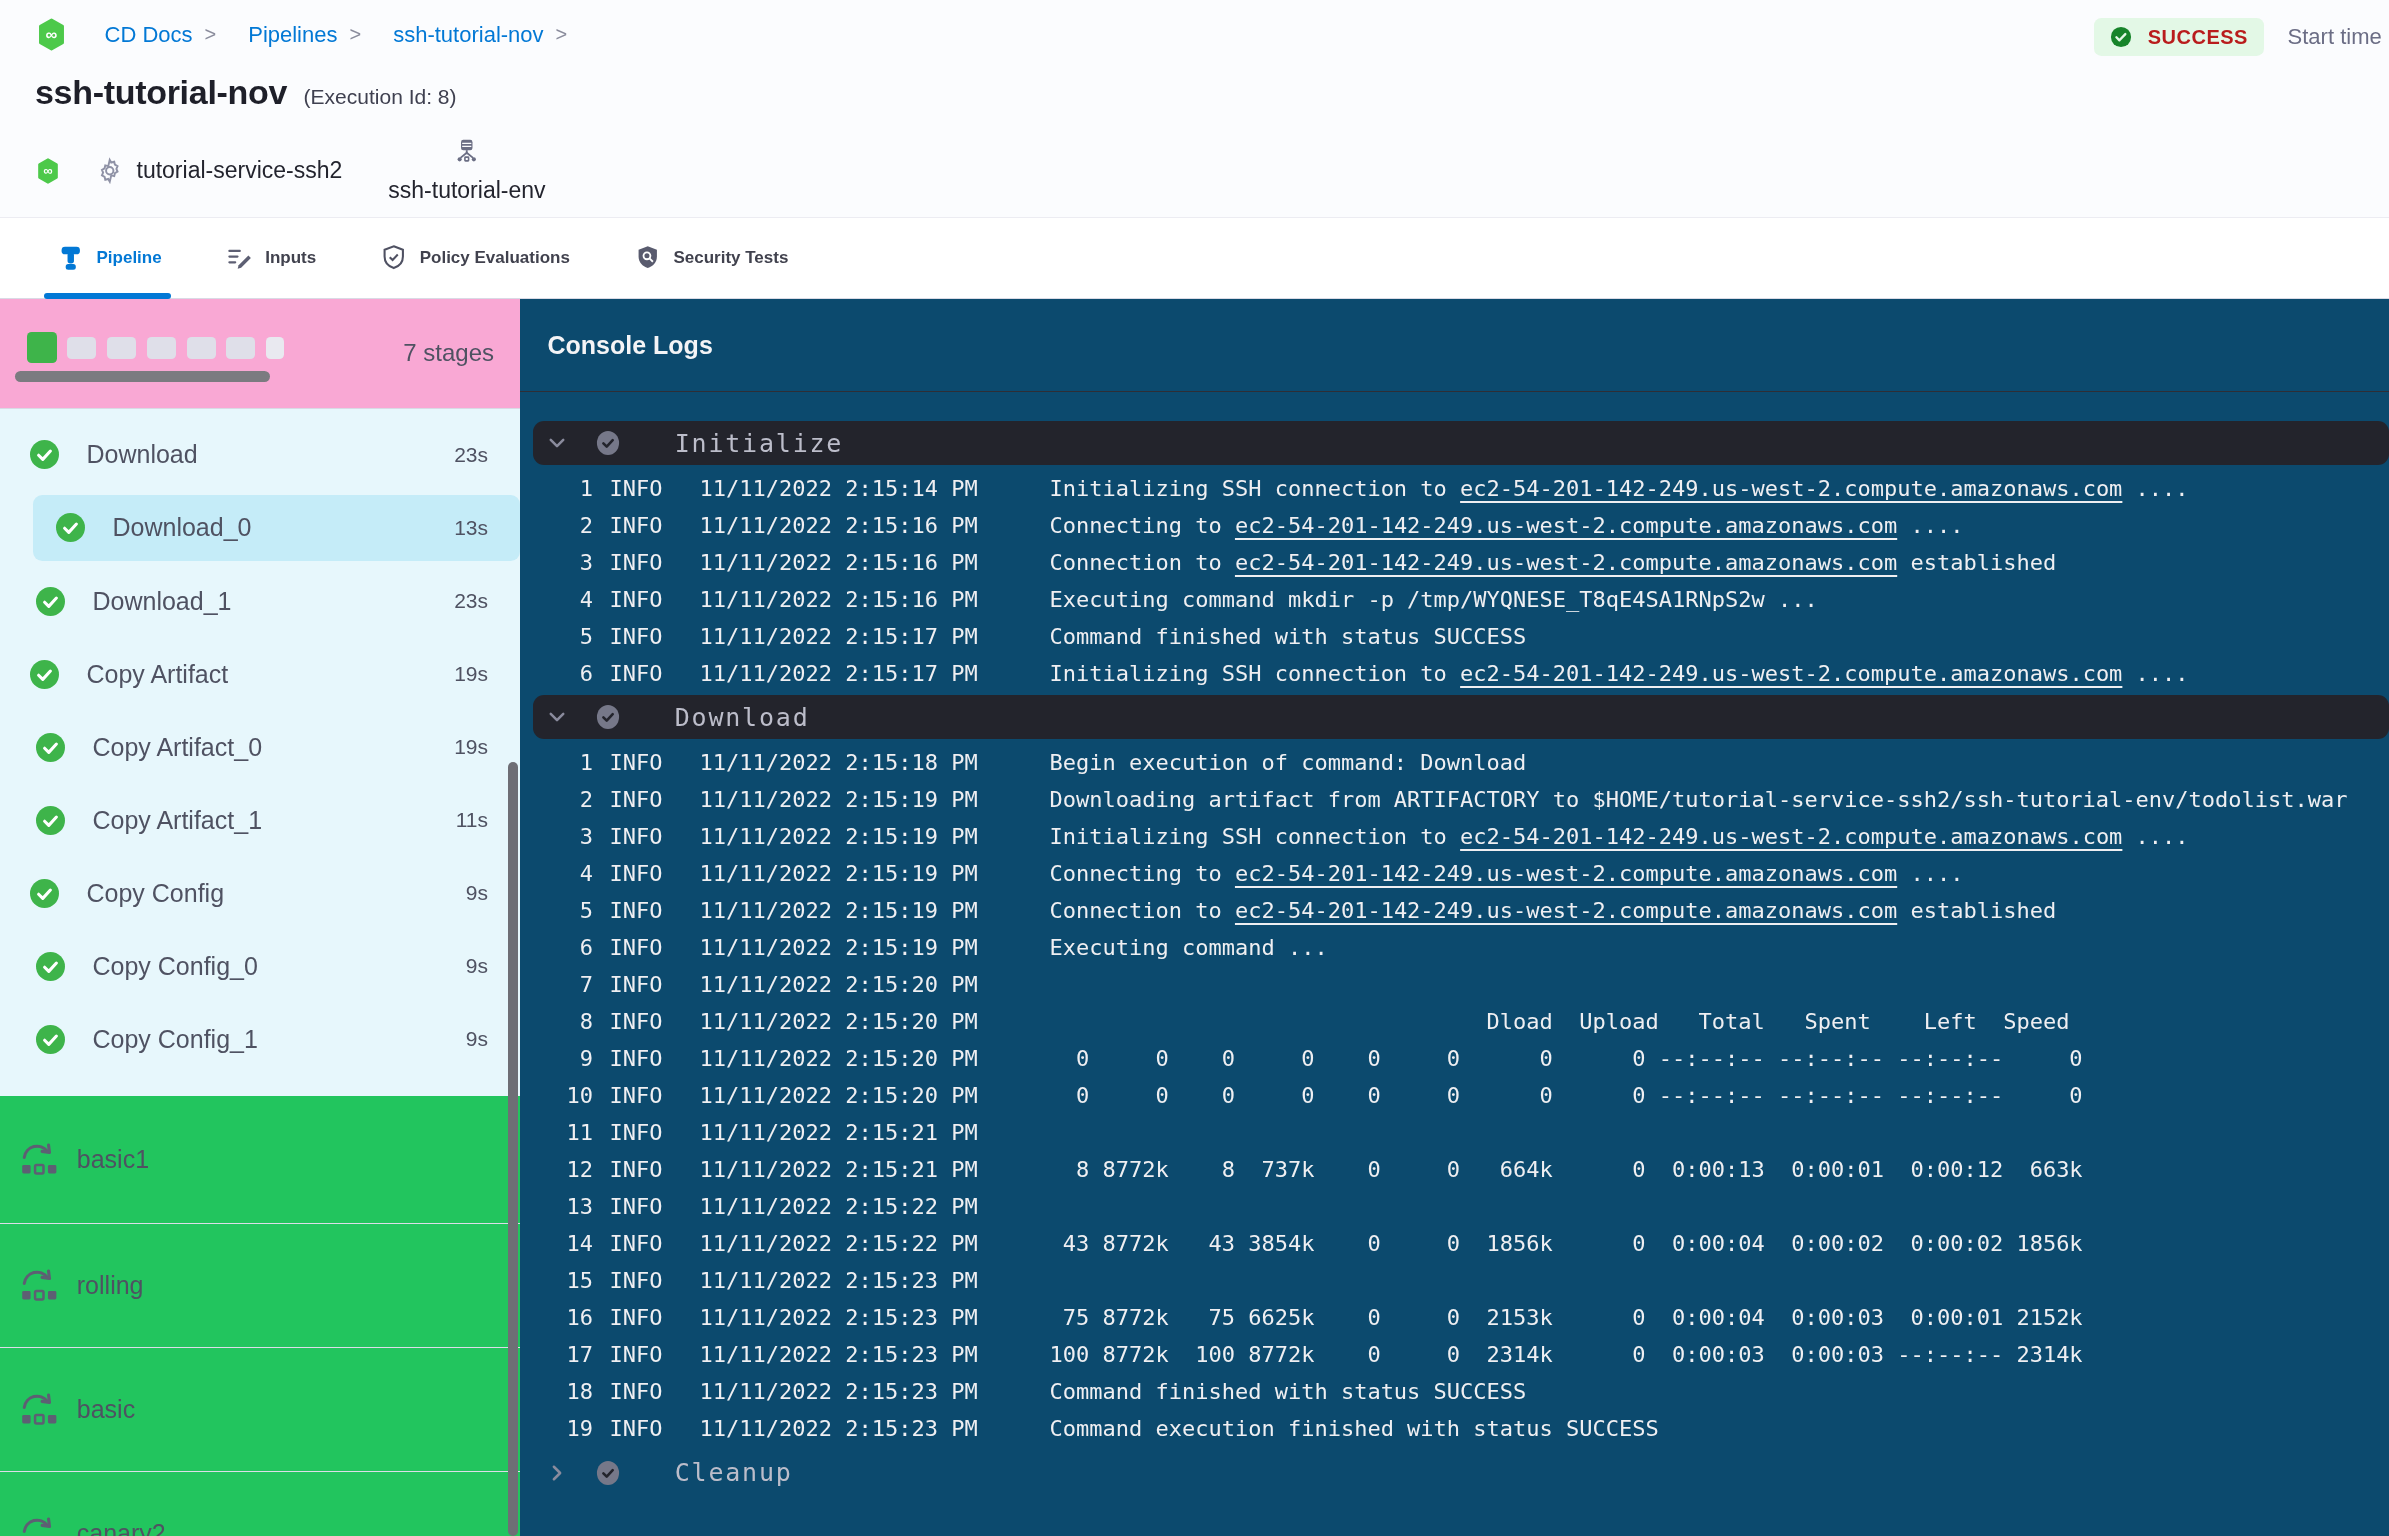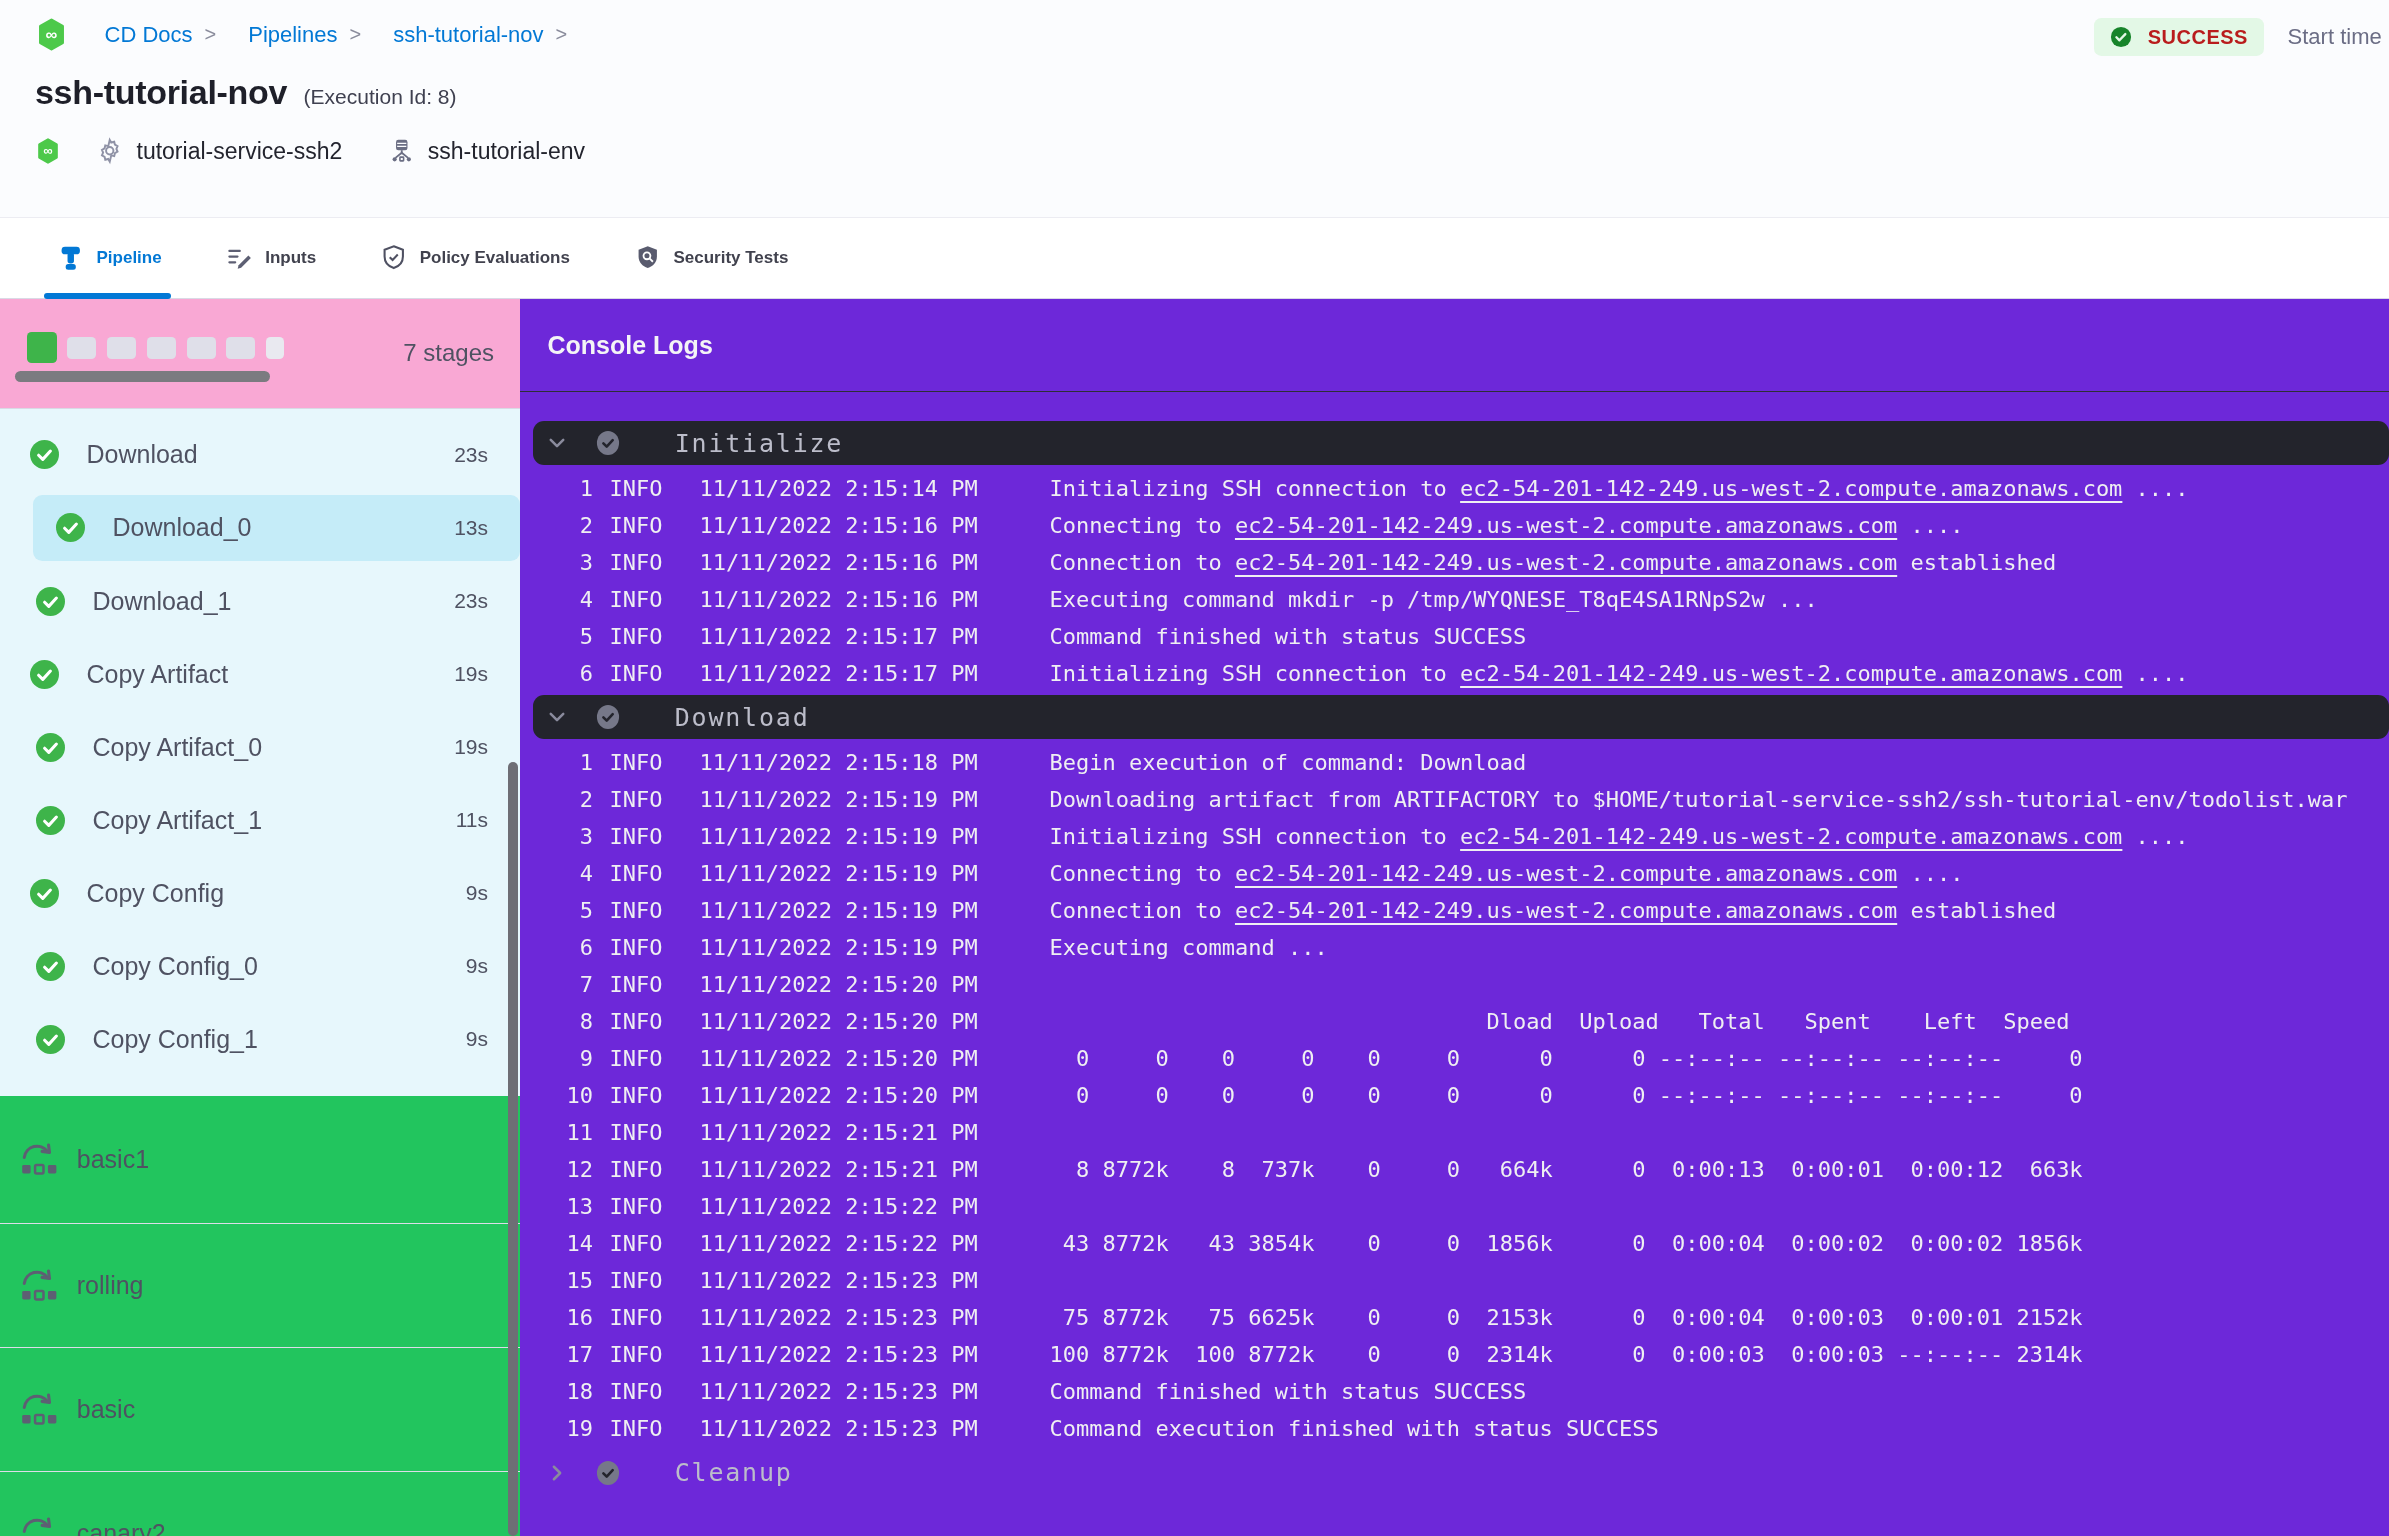--- a/index.html
+++ b/index.html
@@ -17,38 +17,38 @@
   .badge { display:flex; align-items:center; gap:16px; background:#e3f8e6; border-radius:7.3px;
            padding:7.3px 15.6px; font-size:20px; font-weight:bold; color:#b91c1c; letter-spacing:0.5px; }
   .badge svg { width:22px; height:22px; }
   .start-time { font-size:22px; color:#6b6d85; }
   .title-row { margin-top:22px; display:flex; align-items:baseline; gap:16.5px; }
   .title-row h1 { font-size:34px; font-weight:bold; color:#1e1f29; letter-spacing:-0.3px; }
   .exec-id { font-size:21px; color:#3f4050; }
   .service-row { margin-top:25px; display:flex; align-items:center; }
   .service-row .mini-logo { width:26px; height:26px; }
   .svc-group { display:flex; align-items:center; margin-left:35px; gap:13px; }
-  .env-group { display:flex; align-items:center; margin-left:46px; gap:12px; }
+  .env-group { display:flex; align-items:center; margin-left:46px; gap:12px;flex-direction:column; }
   .svc-name, .env-name { font-size:23px; color:#23242e; }
   .gear { width:27.5px; height:27.5px; } .envic { width:27.5px; height:27.5px; }
 
   
   .tabs { height:82px; border-top:0.9px solid #ececf2; border-bottom:0.9px solid #d9dae5;
           background:#fff; display:flex; align-items:center; padding-left:57px; gap:64px; }
   .tab { display:flex; align-items:center; gap:12px; font-size:17px; font-weight:600;
          color:#41424e; height:100%; position:relative; cursor:pointer; }
   .tab svg { width:27.5px; height:27.5px; }
   .tab.active { color:#0278d5; }
   .tab.active::after { content:""; position:absolute; left:-13px; right:-9.2px; bottom:-0.9px;
                        height:5.5px; border-radius:3.7px; background:#0278d5; }
 
   
   .main { display:flex; height:1237px; }
   .sidebar { width:520px; flex:none; position:relative; background:#fff; overflow:hidden; }
-  .console { flex:1; background:#6d28d9; overflow:hidden; }
+  .console { flex:1; background:#0c4a6e; overflow:hidden; }
 
   
   .progress-row { height:110px; background:#f9a8d4; border-bottom:0.9px solid #d9dae5; position:relative; }
   .sq { position:absolute; border-radius:4.6px; }
   .stages-count { position:absolute; right:26px; top:40px; font-size:24px; color:#4f5262; }
   .h-thumb { position:absolute; left:14.6px; top:72px; width:255px; height:11px;
              border-radius:5.5px; background:#7b7b80; }
 
   
   .stage-list { height:687px; background:#e7f7fc; padding-top:9.2px; overflow:hidden; }

